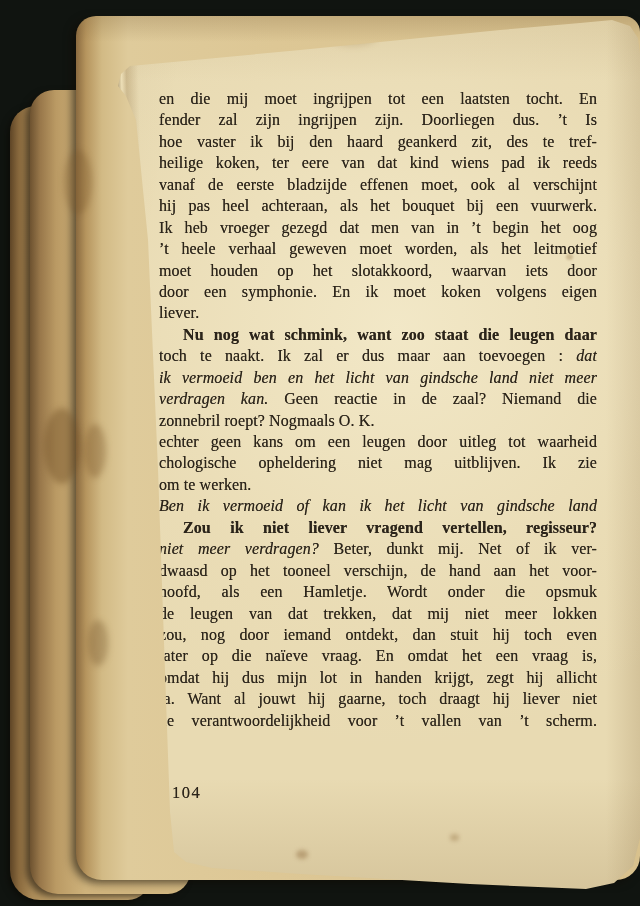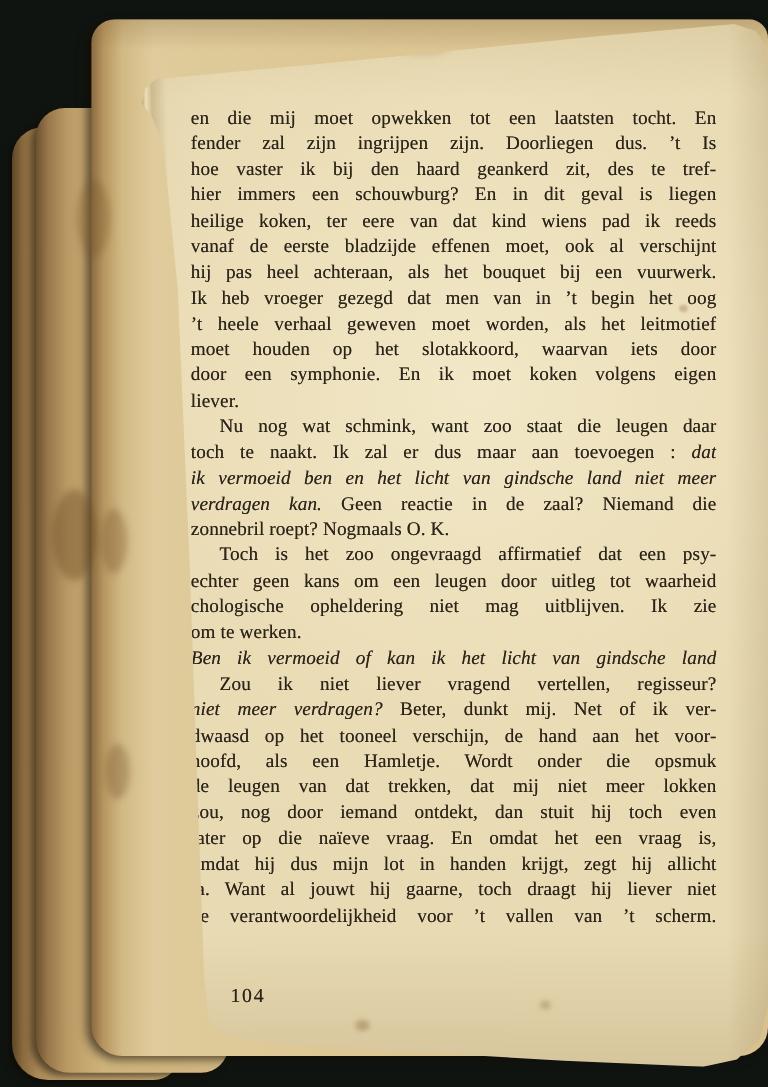--- a/index.html
+++ b/index.html
@@ -72,26 +72,25 @@
   .page-text{
     position:absolute;left:159px;top:88px;width:438px;
     font-size:16px;color:#2b241a;letter-spacing:.1px;
     text-shadow:0 0 .4px rgba(43,36,26,.7);
   }
   .line{
     height:21.45px;line-height:21.45px;overflow:hidden;
     text-align:justify;text-align-last:justify;
   }
   .line.nj{text-align-last:left;}
-  .line.indent{padding-left:24px;}
+  .line.indent{padding-left:24px;font-weight:bold;}
   .page-number{
-    position:absolute;left:172px;top:820px;
+    position:absolute;left:172px;top:783px;
     font-size:16.5px;letter-spacing:1.5px;color:#2b241a;
     text-shadow:0 0 .4px rgba(43,36,26,.7);
-    margin-left:20px;
   }
 </style>
 </head>
 <body>
 
 <div class="scene">
 
   <div class="edge-layer edge-4"></div>
   <div class="edge-layer edge-3"></div>
   <div class="edge-layer edge-2"></div>
@@ -104,42 +103,40 @@
 
   <div class="main-page">
     <div class="edge-curl"></div>
     <div class="stain st5"></div>
     <div class="stain st6"></div>
     <div class="stain st7"></div>
     <div class="stain st8"></div>
 
     <div class="page-text">
         <div class="paragraph">
-          <div class="line"><span>en die mij moet opwekken tot een laatsten tocht. En</span></div>
+          <div class="line"><span>en die mij moet ingrijpen tot een laatsten tocht. En</span></div>
           <div class="line"><span>fender zal zijn ingrijpen zijn. Doorliegen dus. ’t Is</span></div>
           <div class="line"><span>hoe vaster ik bij den haard geankerd zit, des te tref-</span></div>
-          <div class="line"><span>hier immers een schouwburg? En in dit geval is liegen</span></div>
           <div class="line"><span>heilige koken, ter eere van dat kind wiens pad ik reeds</span></div>
           <div class="line"><span>vanaf de eerste bladzijde effenen moet, ook al verschijnt</span></div>
           <div class="line"><span>hij pas heel achteraan, als het bouquet bij een vuurwerk.</span></div>
           <div class="line"><span>Ik heb vroeger gezegd dat men van in ’t begin het oog</span></div>
           <div class="line"><span>’t heele verhaal geweven moet worden, als het leitmotief</span></div>
           <div class="line"><span>moet houden op het slotakkoord, waarvan iets door</span></div>
           <div class="line"><span>door een symphonie. En ik moet koken volgens eigen</span></div>
           <div class="line nj"><span>liever.</span></div>
         </div>
         <div class="paragraph">
           <div class="line indent"><span>Nu nog wat schmink, want zoo staat die leugen daar</span></div>
           <div class="line"><span>toch te naakt. Ik zal er dus maar aan toevoegen : </span><i>dat</i></div>
           <div class="line"><i>ik vermoeid ben en het licht van gindsche land niet meer</i></div>
           <div class="line"><i>verdragen kan.</i><span> Geen reactie in de zaal? Niemand die</span></div>
           <div class="line nj"><span>zonnebril roept? Nogmaals O. K.</span></div>
         </div>
         <div class="paragraph">
-          <div class="line indent"><span>Toch is het zoo ongevraagd affirmatief dat een psy-</span></div>
           <div class="line"><span>echter geen kans om een leugen door uitleg tot waarheid</span></div>
           <div class="line"><span>chologische opheldering niet mag uitblijven. Ik zie</span></div>
           <div class="line nj"><span>om te werken.</span></div>
         </div>
         <div class="paragraph">
           <div class="line"><i>Ben ik vermoeid of kan ik het licht van gindsche land</i></div>
           <div class="line indent"><span>Zou ik niet liever vragend vertellen, regisseur?</span></div>
           <div class="line"><i>niet meer verdragen?</i><span> Beter, dunkt mij. Net of ik ver-</span></div>
           <div class="line"><span>dwaasd op het tooneel verschijn, de hand aan het voor-</span></div>
           <div class="line"><span>hoofd, als een Hamletje. Wordt onder die opsmuk</span></div>

